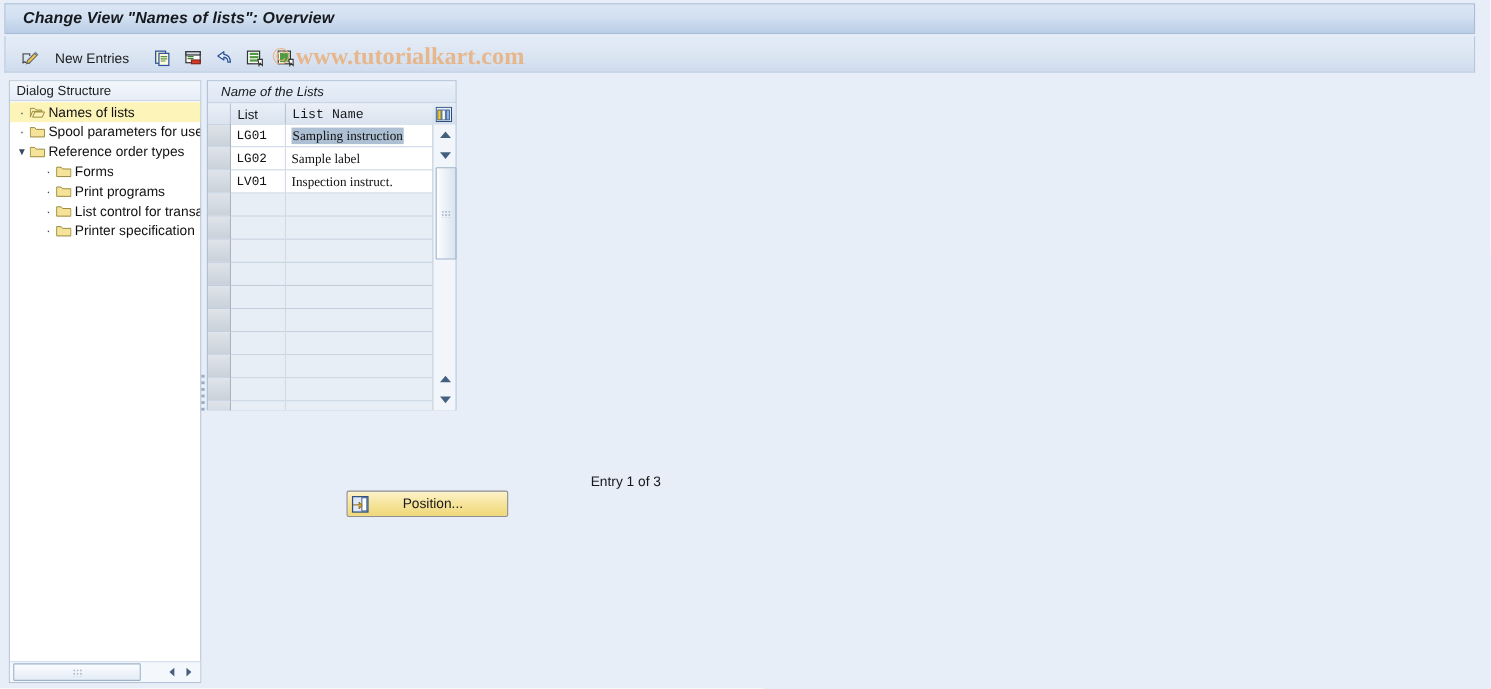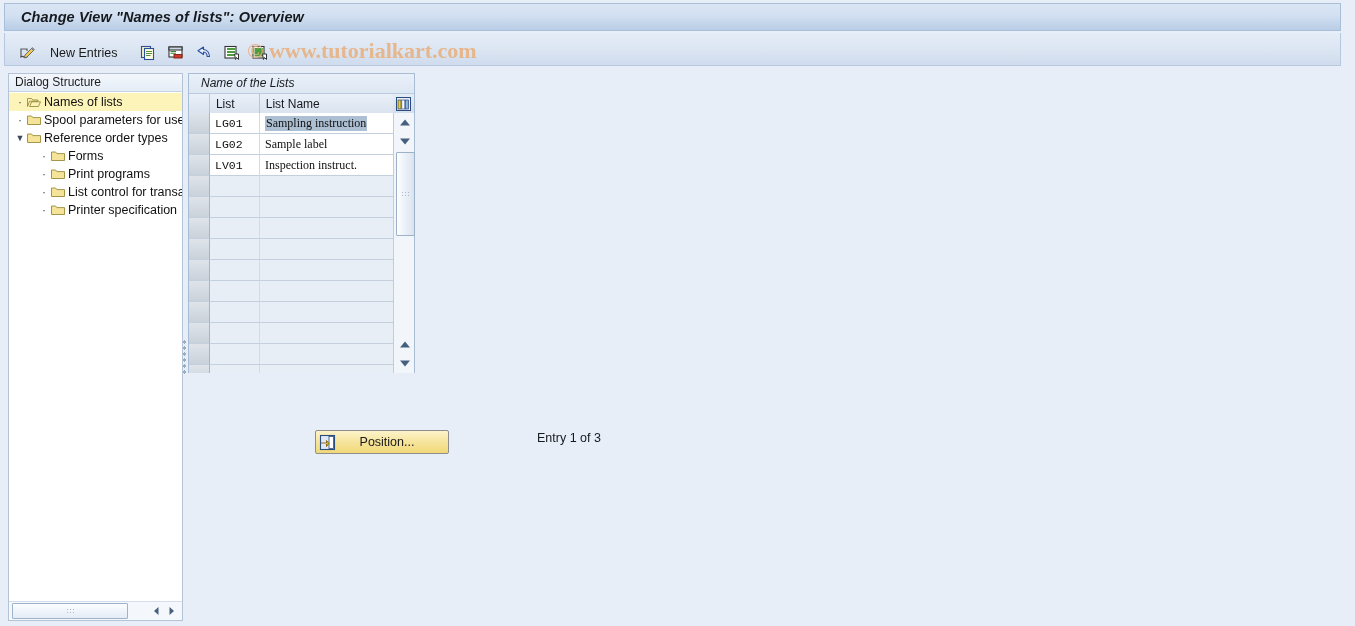--- a/index.html
+++ b/index.html
@@ -199,21 +199,21 @@
     font-size: 12px;
     color: #16191d;
     display: flex; align-items: center;
     padding-left: 6px;
     border-right: 1px solid #b7c5d7;
     box-sizing: border-box;
     white-space: nowrap;
   }
   .ch.sel-col { width: 21px; padding: 0; }
   .ch.c-list { width: 50px; }
-  .ch.c-name { width: 134px; border-right: none; }
+  .ch.c-name { width: 134px; border-right: none; font-family: Liberation Mono, monospace; }
   .ch.icon-cell {
     width: 21px; padding: 0;
     display: flex; align-items: center; justify-content: center;
     border-right: none;
     background: linear-gradient(to bottom, #e5ecf6 0%, #d4deec 100%);
   }
 
   .rows { position: absolute; left: 0; top: 19px; right: 0; bottom: 0; overflow: hidden; }
   .row { display: flex; height: 21px; }
   .cell {
@@ -269,22 +269,22 @@
     background: linear-gradient(to right, #fdfefe 0%, #e9eff7 55%, #dae3ee 100%);
     border: 1px solid #9db2c9;
     border-radius: 1px;
     display: flex; align-items: center; justify-content: center;
   }
   .vs-bottom { position: absolute; bottom: 0; left: 0; }
 
   
   .position-btn {
     position: absolute;
-    left: 315px; top: 430px;
-    width: 134px; height: 24px;
+    left: 315px; top: 446px;
+    width: 147px; height: 24px;
     background: linear-gradient(to bottom, #fdf3cb 0%, #f6e49b 50%, #f0d879 100%);
     border: 1px solid #8e8e8e;
     border-radius: 2px;
     box-sizing: border-box;
     display: flex; align-items: center;
     cursor: default;
   }
   .position-btn .pb-icon { padding: 0 4px 0 3px; line-height: 0; }
   .position-btn .pb-label {
     flex: 1;

